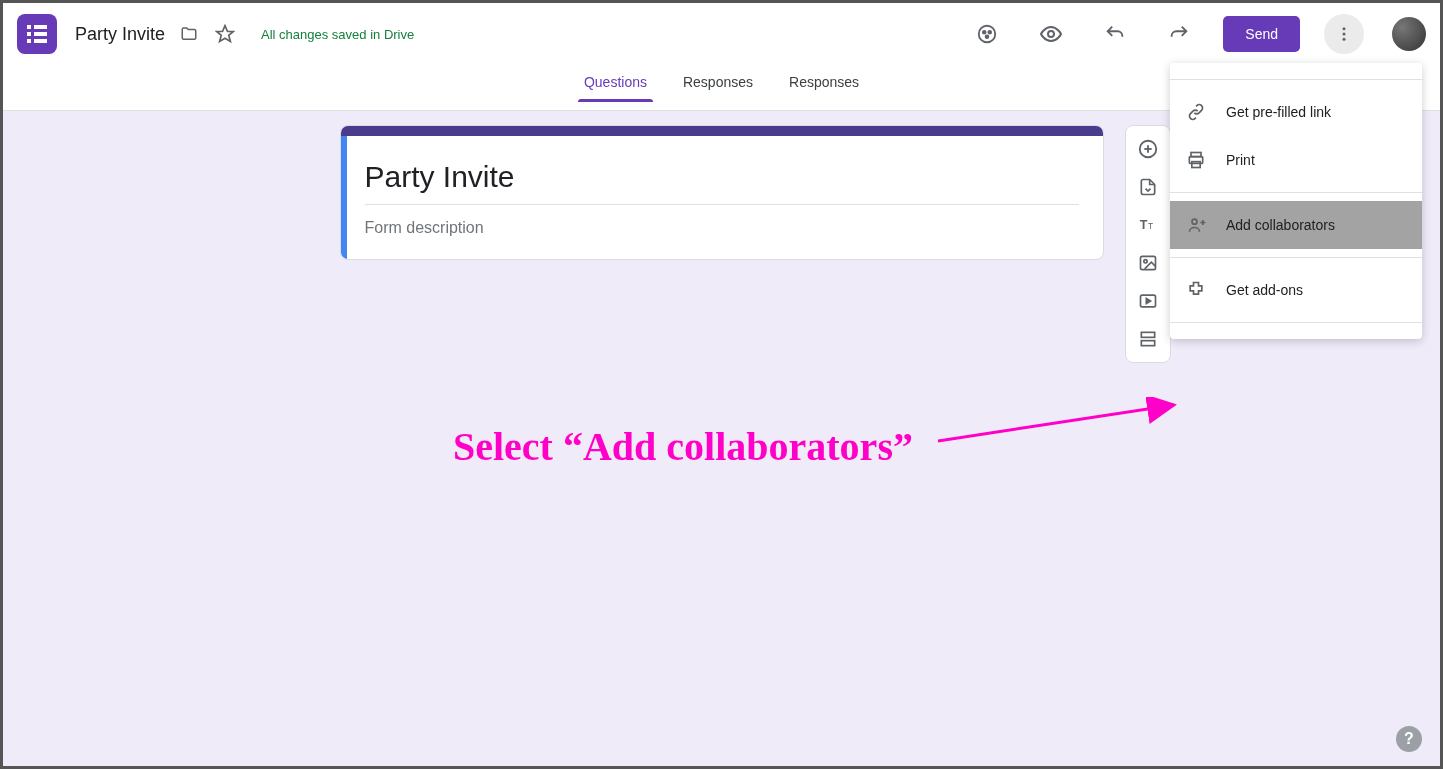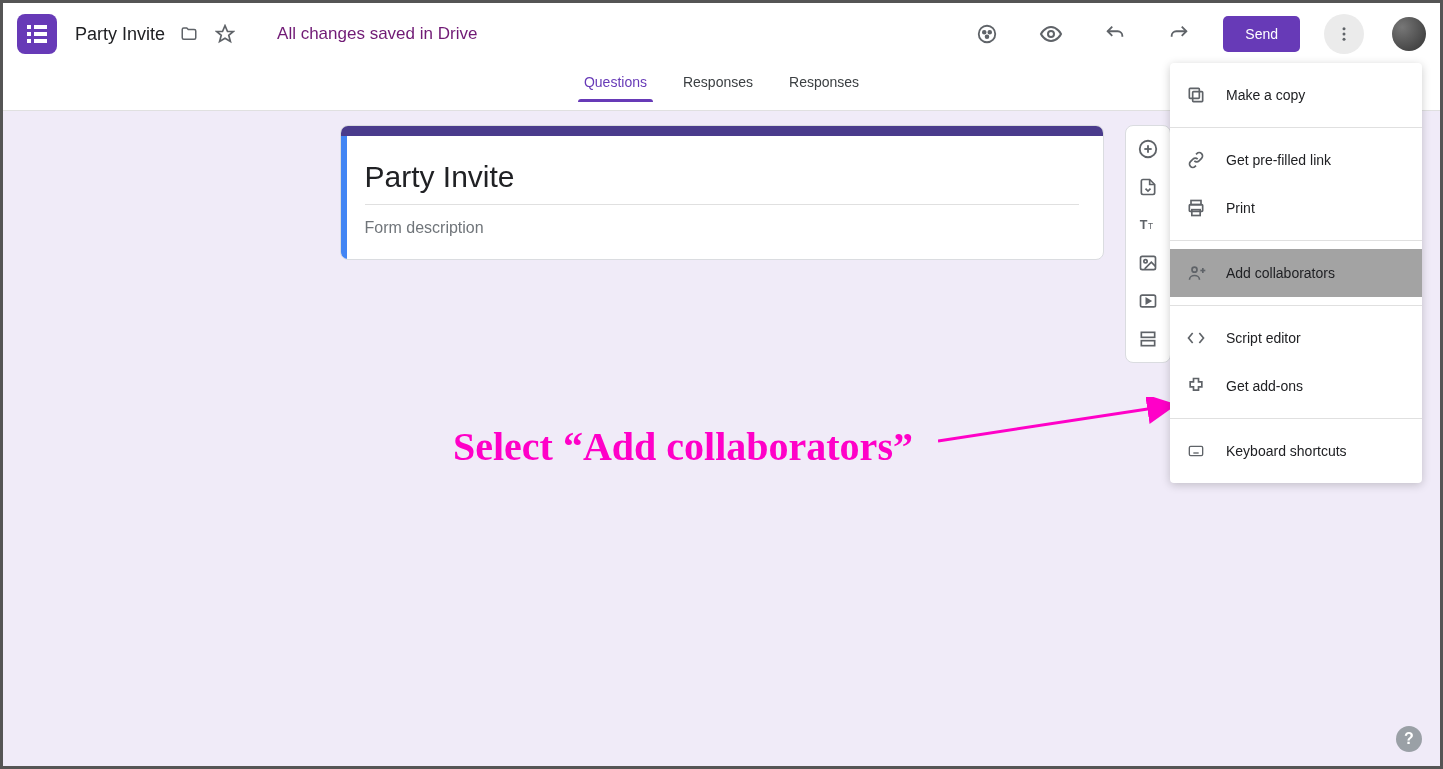--- a/index.html
+++ b/index.html
@@ -3,21 +3,21 @@
 <meta charset="utf-8">
 <style>
 * { margin:0; padding:0; box-sizing:border-box; font-family:Arial,Helvetica,sans-serif; }
 body { background:#fff; width:1443px; height:769px; position:relative; overflow:hidden; border:3px solid #555; }
 
 
 .header { height:62px; display:flex; align-items:center; padding:0 14px; position:relative; }
 .logo { width:40px; height:40px; background:#673ab7; border-radius:8px; display:flex; align-items:center; justify-content:center; margin-right:18px; }
 .doc-title { font-size:18px; color:#202124; margin-right:14px; }
 .folder-ic,.star-ic { width:22px; height:22px; color:#5f6368; margin-right:14px; display:flex; align-items:center; }
-.save-status { font-size:17px; color:#701a75; margin-left:26px; }
+.save-status { font-size:13px; color:#15803d; margin-left:10px; }
 .header-right { position:absolute; right:14px; top:0; height:62px; display:flex; align-items:center; gap:24px; }
 .h-icon { width:40px; height:40px; border-radius:50%; display:flex; align-items:center; justify-content:center; color:#5f6368; cursor:pointer; }
 .h-icon.more { background:#ebebeb; }
 .send-btn { background:#673ab7; color:#fff; border:none; border-radius:5px; padding:10px 22px; font-size:14px; font-weight:500; cursor:pointer; }
 .avatar { width:34px; height:34px; border-radius:50%; background:radial-gradient(circle at 30% 30%,#777,#333); margin-left:4px; }
 
 
 .tabs { height:46px; display:flex; justify-content:center; align-items:center; border-bottom:1px solid #e0e0e0; gap:36px; }
 .tab { font-size:14px; color:#3c4043; padding-bottom:12px; cursor:pointer; position:relative; }
 .tab.active { color:#673ab7; }
@@ -180,29 +180,20 @@
           <polygon points="0 0, 10 5, 0 10" fill="#ff00c8"></polygon>
         </marker>
       </defs>
     <line x1="0" y1="44" x2="236" y2="8" stroke="#ff00c8" stroke-width="3" marker-end="url(#ah)"></line>
   </svg>
 
   <div class="help">?</div>
 </div>
 
 <div class="menu">
-  <div class="menu-item">
-    <span class="menu-ic">
-        <svg width="20" height="20" viewBox="0 0 24 24" fill="none" stroke="currentColor" stroke-width="2">
-          <rect x="8" y="8" width="12" height="12" rx="1"></rect>
-          <rect x="4" y="4" width="12" height="12" rx="1"></rect>
-        </svg>
-      </span>
-    <span>Make a copy</span>
-  </div>
   <div class="menu-sep"></div>
   <div class="menu-item">
     <span class="menu-ic">
         <svg width="20" height="20" viewBox="0 0 24 24" fill="none" stroke="currentColor" stroke-width="2">
           <path d="M10 13a4 4 0 005.66 0l3-3a4 4 0 00-5.66-5.66l-1 1"></path>
           <path d="M14 11a4 4 0 00-5.66 0l-3 3a4 4 0 005.66 5.66l1-1"></path>
         </svg>
       </span>
     <span>Get pre-filled link</span>
   </div>
@@ -225,41 +216,19 @@
           <line x1="19" y1="6" x2="19" y2="12"></line>
           <line x1="16" y1="9" x2="22" y2="9"></line>
         </svg>
       </span>
     <span>Add collaborators</span>
   </div>
   <div class="menu-sep"></div>
   <div class="menu-item">
     <span class="menu-ic">
         <svg width="20" height="20" viewBox="0 0 24 24" fill="none" stroke="currentColor" stroke-width="2">
-          <polyline points="8 6 3 12 8 18"></polyline>
-          <polyline points="16 6 21 12 16 18"></polyline>
-        </svg>
-      </span>
-    <span>Script editor</span>
-  </div>
-  <div class="menu-item">
-    <span class="menu-ic">
-        <svg width="20" height="20" viewBox="0 0 24 24" fill="none" stroke="currentColor" stroke-width="2">
           <path d="M9 3h6v4h4v6h-4v4h-6v-4H5V7h4V3z"></path>
         </svg>
       </span>
     <span>Get add-ons</span>
   </div>
   <div class="menu-sep"></div>
-  <div class="menu-item">
-    <span class="menu-ic">
-        <svg width="20" height="16" viewBox="0 0 24 24" fill="none" stroke="currentColor" stroke-width="2">
-          <rect x="2" y="5" width="20" height="14" rx="2"></rect>
-          <line x1="6" y1="9" x2="6" y2="9"></line>
-          <line x1="10" y1="9" x2="10" y2="9"></line>
-          <line x1="14" y1="9" x2="14" y2="9"></line>
-          <line x1="18" y1="9" x2="18" y2="9"></line>
-          <line x1="8" y1="15" x2="16" y2="15"></line>
-        </svg>
-      </span>
-    <span>Keyboard shortcuts</span>
-  </div>
 </div>
 
 </body></html>

